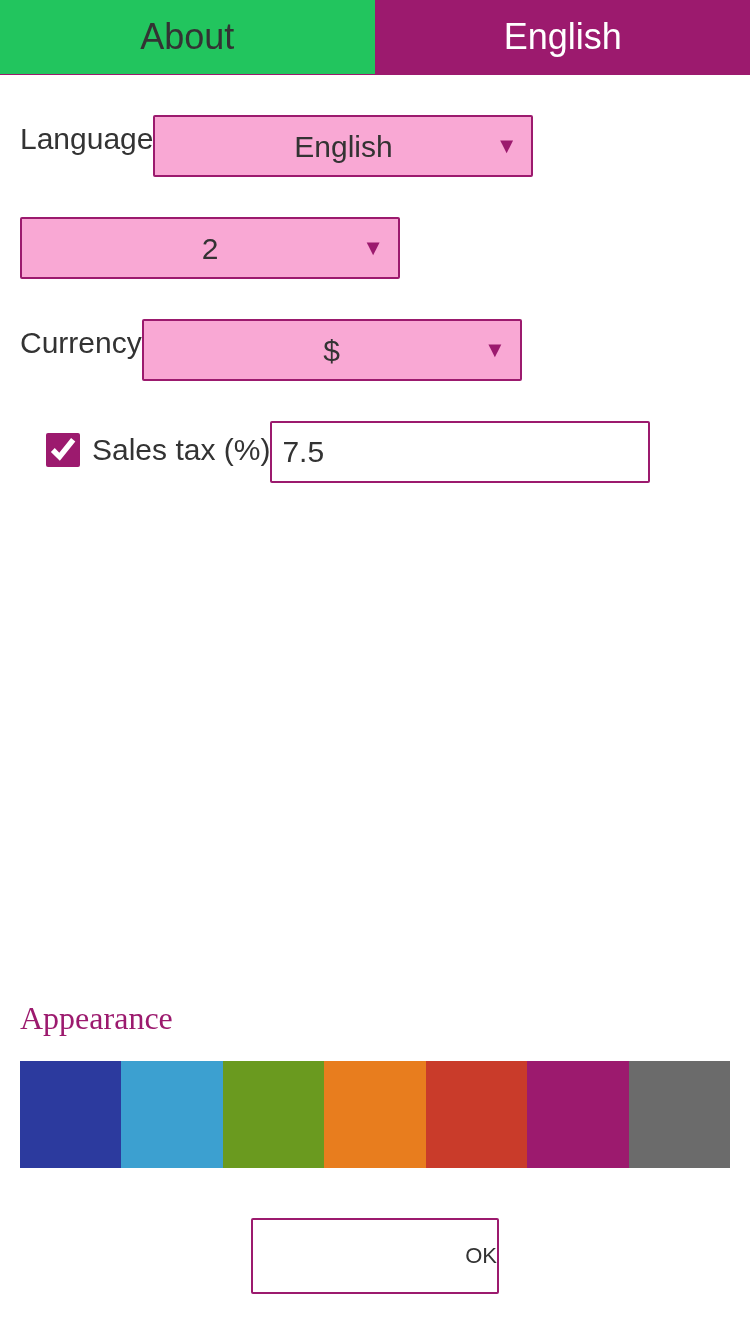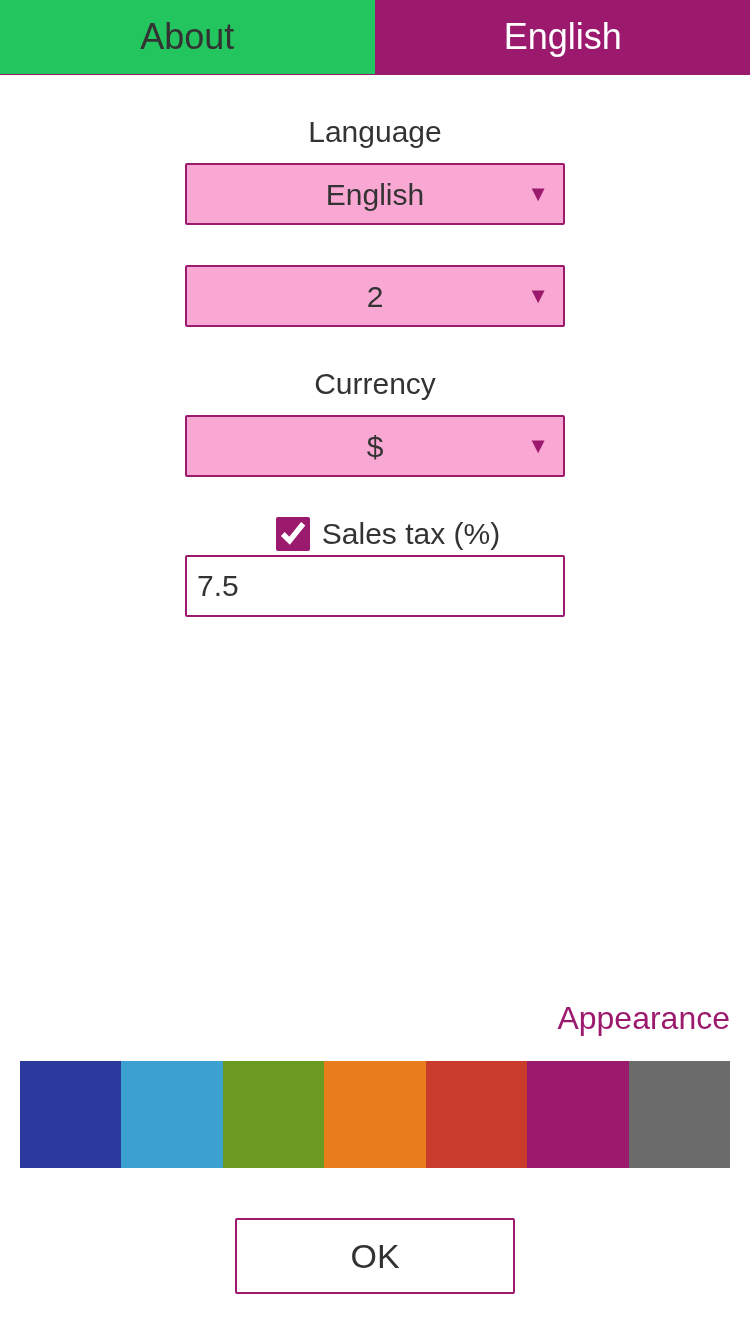--- a/index.html
+++ b/index.html
@@ -42,21 +42,21 @@
       flex: 1;
       display: flex;
       flex-direction: column;
       align-items: center;
       padding: 40px 20px 40px;
     }
 
     
     .form-group {
       display: flex;
-      flex-direction: column;
+      flex-direction: row;
       align-items: center;
       width: 100%;
       margin-bottom: 40px;
     }
 
     .form-label {
       font-size: 30px;
       color: #333;
       margin-bottom: 14px;
       text-align: center;
@@ -124,22 +124,23 @@
       color: #333;
       text-align: left;
       padding: 0 10px;
     }
 
     
     .appearance-section {
       width: 100%;
       display: flex;
       flex-direction: column;
-      align-items: flex-end;
+      align-items: flex-start;
       margin-bottom: 50px;
+      font-family: Liberation Serif, serif;
     }
     .appearance-title {
       font-size: 32px;
       color: #9c1a6e;
       margin-bottom: 24px;
     }
     .color-swatches {
       display: flex;
       width: 100%;
       justify-content: center;
@@ -147,29 +148,29 @@
     }
     .color-swatch {
       width: 107px;
       height: 107px;
       cursor: pointer;
       border: none;
     }
 
     
     .ok-button {
-      width: 280px;
+      width: 248px;
       height: 76px;
       border: 2px solid #9c1a6e;
       border-radius: 2px;
       background: #fff;
       color: #333;
-      font-size: 34px;
-      cursor: pointer;
-      text-align: center;
+      font-size: 22px;
+      cursor: pointer;
+      text-align: right;
     }
   </style>
 </head>
 <body>
 
 <div class="tab-bar">
   <div class="tab tab-about">About</div>
   <div class="tab tab-settings">English</div>
 </div>
 

